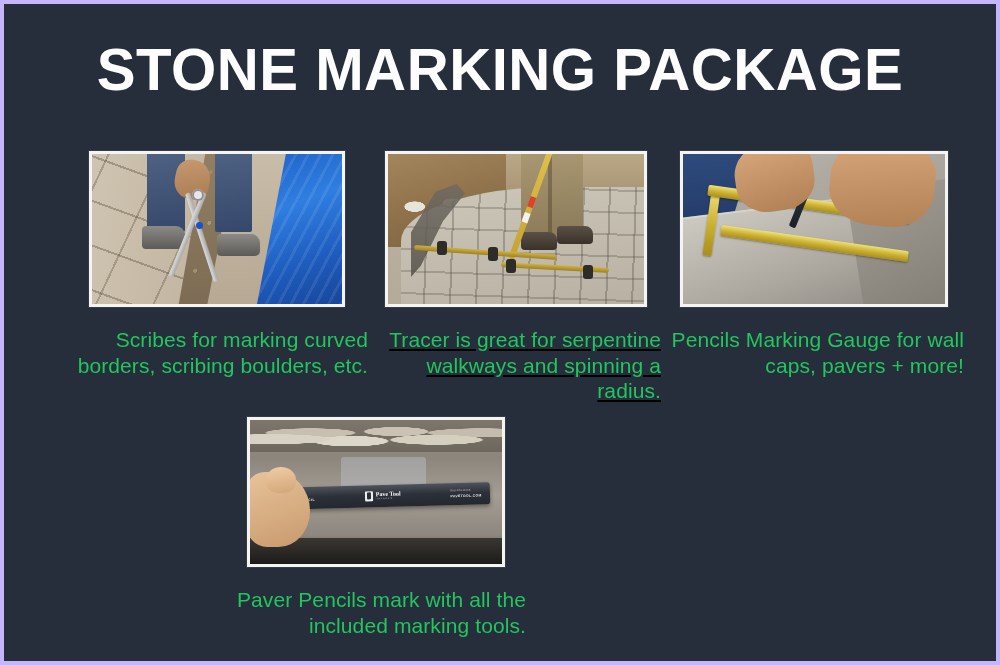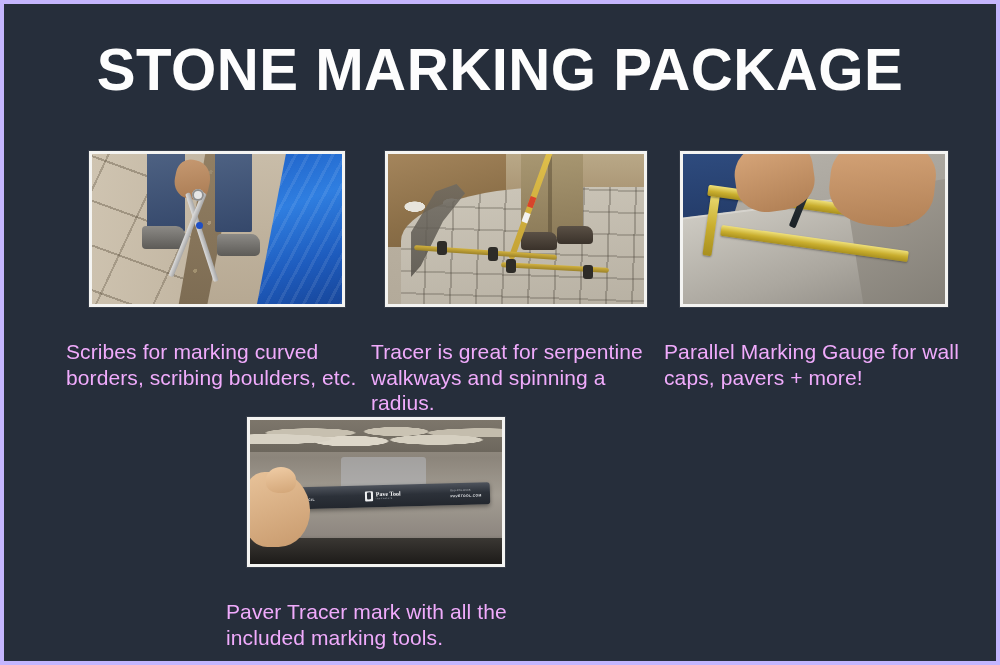--- a/index.html
+++ b/index.html
@@ -56,34 +56,34 @@
 
   .photo {
     position: relative;
     width: 100%;
     height: 100%;
     overflow: hidden;
     background: #8d8b86;
   }
 
   .caption {
-    margin-top: 32px;
-    text-align: left;
-    color: #f0abfc;
+    margin-top: 20px;
+    text-align: right;
+    color: #22c55e;
     font-size: 21px;
     line-height: 25.5px;
     font-weight: 400;
     letter-spacing: 0.1px;
   }
 
   
   #card-scribes       { left: 62px;  top: 147px; width: 302px; }
   #card-scribes   .photo-frame { width: 256px; height: 156px; margin: 0 auto; }
 
-  #card-tracer        { left: 367px; top: 147px; width: 290px; }
+  #card-tracer        { left: 367px; top: 147px; width: 290px; text-decoration: underline; }
   #card-tracer    .photo-frame { width: 262px; height: 156px; margin: 0 auto; }
 
   #card-gauge         { left: 660px; top: 147px; width: 300px; }
   #card-gauge     .photo-frame { width: 268px; height: 156px; margin: 0 auto; }
 
   #card-pencil        { left: 222px; top: 413px; width: 300px; }
   #card-pencil    .photo-frame { width: 258px; height: 150px; margin: 0 auto; }
 
   
 
@@ -415,21 +415,21 @@
         <div class="cap"></div>
         <div class="cap2"></div>
         <div class="gauge-arm side"></div>
         <div class="gauge-arm top"></div>
         <div class="gauge-arm bot"></div>
         <div class="pencil"></div>
         <div class="hand l"></div>
         <div class="hand r"></div>
       </div>
     </div>
-    <div class="caption">Parallel Marking Gauge for wall caps, pavers + more!</div>
+    <div class="caption">Pencils Marking Gauge for wall caps, pavers + more!</div>
   </div>
 
   <div class="card" id="card-pencil">
     <div class="photo-frame">
       <div class="photo ph-pencil">
         <div class="stones"></div>
         <div class="asphalt"></div>
         <div class="pkg"></div>
         <div class="pencil-bar">
           <div>
@@ -444,16 +444,16 @@
             </div>
           </div>
           <div>
             <div class="txt small">860-970-8665</div>
             <div class="txt">PAVETOOL.COM</div>
           </div>
         </div>
         <div class="hand2"></div>
       </div>
     </div>
-    <div class="caption">Paver Tracer mark with all the included marking tools.</div>
+    <div class="caption">Paver Pencils mark with all the included marking tools.</div>
   </div>
 
 </div>
 
 </body></html>

